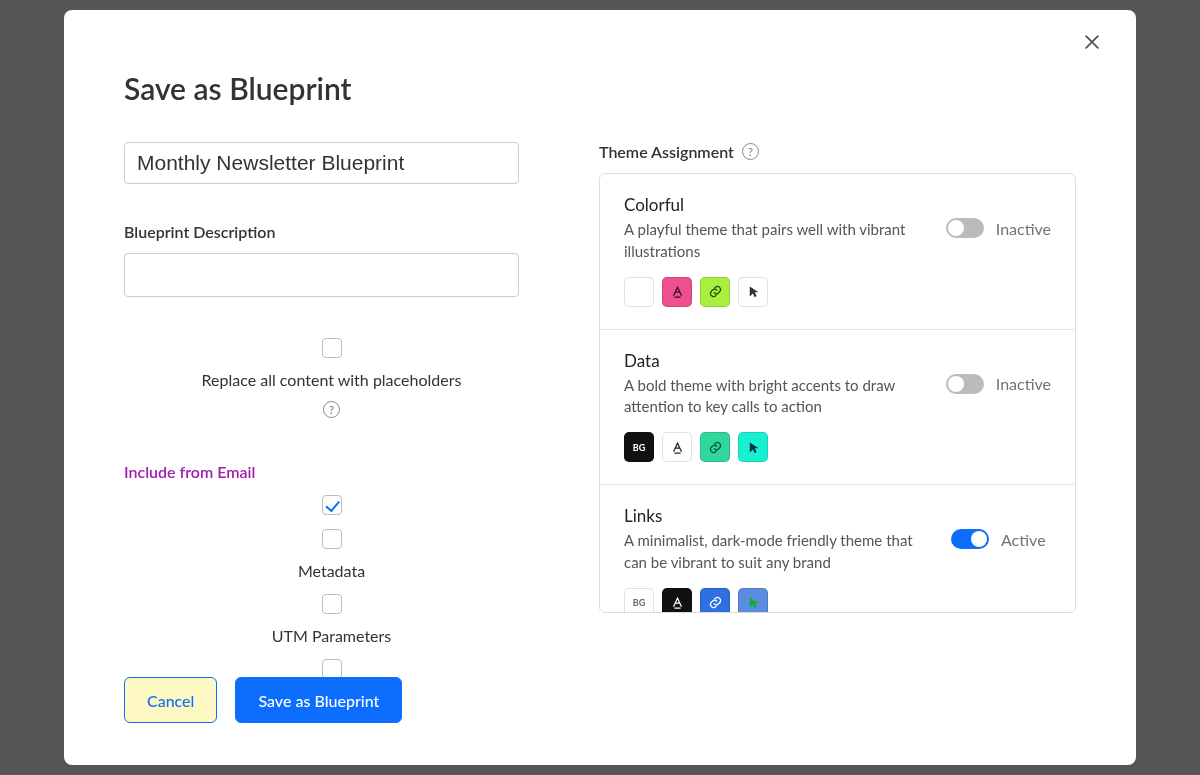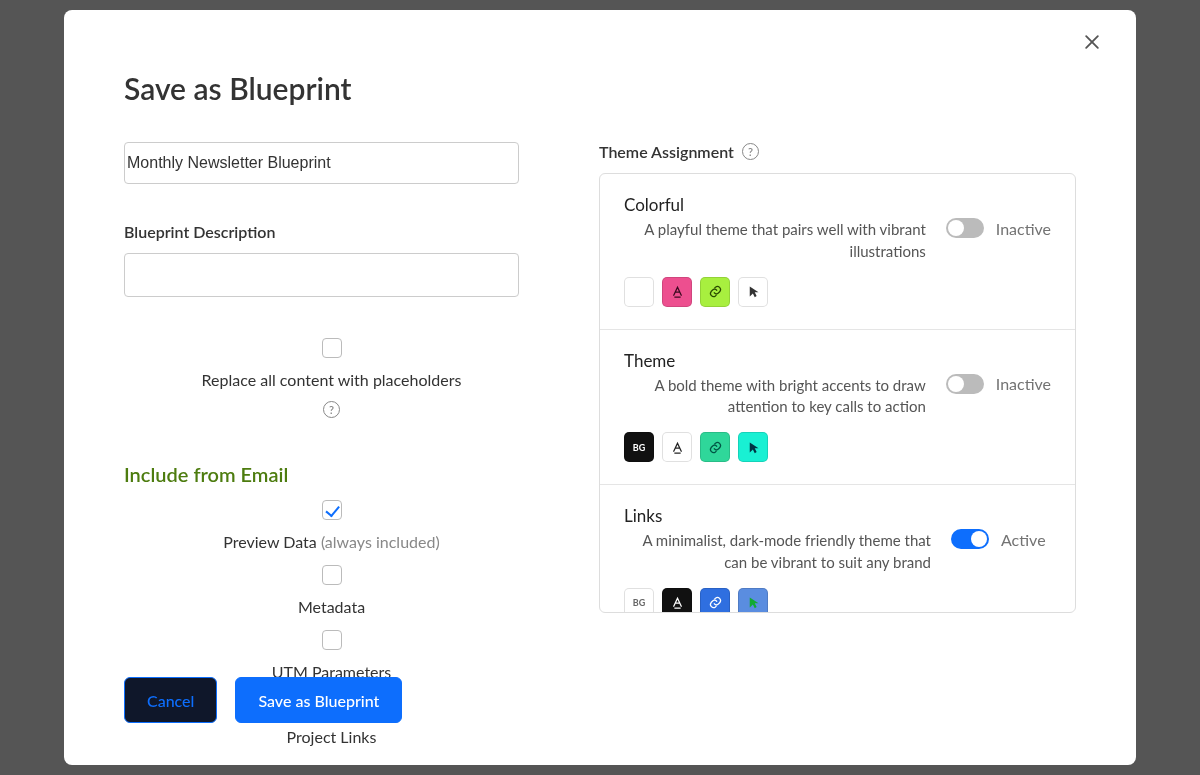--- a/index.html
+++ b/index.html
@@ -16,60 +16,60 @@
   .close-x svg { width: 20px; height: 20px; }
   h1.title { font-size: 30px; font-weight: 600; color: #333; margin-bottom: 36px; }
   .columns { display: flex; gap: 60px; }
   .col-left { width: 415px; }
   .col-right { flex: 1; }
 
   .field-label { font-size: 16px; font-weight: 600; color: #333; margin-bottom: 12px; display: flex; align-items: center; gap: 8px; }
   .help-icon { display:inline-flex; width:17px; height:17px; border:1.4px solid #888; border-radius:50%; align-items:center; justify-content:center; font-size:11px; color:#888; font-weight:600; }
   input.text-input {
     width: 395px; height: 42px; border: 1px solid #ccc; border-radius: 4px;
-    padding: 0 2px; font-size: 16px; color: #333;
+    padding: 0 12px; font-size: 21px; color: #333;
   }
   .desc-input {
     width: 395px; height: 44px; border: 1px solid #ccc; border-radius: 4px;
     padding: 8px 12px; font-size: 15px; resize: none;
   }
   .spacer-lg { height: 38px; }
   .spacer-md { height: 28px; }
 
   .check-row { display: flex; align-items: center; gap: 12px; font-size: 16px; color: #333; margin-bottom: 16px; flex-direction: column; }
   .check-row.tight { margin-bottom: 14px; }
   .chk {
     width: 20px; height: 20px; border: 1.5px solid #bbb; border-radius: 4px; background: #fff;
     display: inline-flex; align-items: center; justify-content: center; flex-shrink: 0;
   }
   .chk.checked::after {
     content: ""; width: 6px; height: 11px; border: solid #0d6efd; border-width: 0 2.2px 2.2px 0;
     transform: rotate(40deg) translateY(-1px);
   }
   .muted { color: #888; }
 
-  .section-head { font-size: 20px; font-weight: 600; color: #4d7c0f; margin-bottom: 14px; }
+  .section-head { font-size: 16px; font-weight: 600; color: #a21caf; margin-bottom: 14px; }
 
   .buttons { position: absolute; bottom: 42px; left: 60px; display: flex; gap: 18px; }
   .btn {
     height: 46px; padding: 0 22px; border-radius: 6px; font-size: 16px; font-weight: 500;
     display: inline-flex; align-items: center; justify-content: center; cursor: pointer;
   }
-  .btn-secondary { background: #0f172a; border: 1.5px solid #0d6efd; color: #0d6efd; }
+  .btn-secondary { background: #fef9c3; border: 1.5px solid #0d6efd; color: #0d6efd; }
   .btn-primary { background: #0d6efd; border: 1.5px solid #0d6efd; color: #fff; }
 
   
   .theme-panel {
     border: 1px solid #ddd; border-radius: 6px; height: 440px; overflow-y: auto;
   }
   .theme-item { border-bottom: 1px solid #e5e5e5; padding: 20px 24px 22px 24px; display: flex; gap: 20px; align-items: flex-start; }
   .theme-item:last-child { border-bottom: none; }
   .theme-body { flex: 1; }
   .theme-title { font-size: 17px; font-weight: 400; color: #222; margin-bottom: 4px; }
-  .theme-desc { font-size: 15px; color: #555; line-height: 1.45; margin-bottom: 14px; max-width: 400px; text-align: right; }
+  .theme-desc { font-size: 15px; color: #555; line-height: 1.45; margin-bottom: 14px; max-width: 400px; }
   .swatches { display: flex; gap: 8px; }
   .swatch {
     width: 30px; height: 30px; border-radius: 5px; display: inline-flex;
     align-items: center; justify-content: center; font-size: 10px; font-weight: 700;
     border: 1px solid rgba(0,0,0,0.12);
   }
   .swatch svg { width: 15px; height: 15px; }
   .toggle-col { display: flex; flex-direction: column; align-items: center; gap: 0; min-width: 100px; padding-top: 24px; flex-direction: row; gap: 12px; }
   .toggle {
     width: 38px; height: 20px; border-radius: 10px; position: relative; cursor: pointer;
@@ -120,24 +120,20 @@
         <span>Replace all content with placeholders</span>
         <span class="help-icon">?</span>
       </div>
 
       <div class="spacer-md"></div>
 
       <div class="section-head">Include from Email</div>
 
       <div class="check-row tight">
         <span class="chk checked"></span>
-        <span>
-          <span>Preview Data</span>
-          <span class="muted">(always included)</span>
-        </span>
       </div>
       <div class="check-row tight">
         <span class="chk"></span>
         <span>Metadata</span>
       </div>
       <div class="check-row tight">
         <span class="chk"></span>
         <span>UTM Parameters</span>
       </div>
       <div class="check-row tight">
@@ -180,21 +176,21 @@
             </div>
             <div class="toggle-col">
               <div class="toggle off">
                 <div class="knob"></div>
               </div>
               <div class="toggle-label">Inactive</div>
             </div>
           </div>
           <div class="theme-item">
             <div class="theme-body">
-              <div class="theme-title">Theme</div>
+              <div class="theme-title">Data</div>
               <div class="theme-desc">A bold theme with bright accents to draw attention to key calls to action</div>
               <div class="swatches">
                 <div class="swatch" style="background: rgb(17, 17, 17);">
                   <span style="font-size:9px;font-weight:700;color:#ffffff">BG</span>
                 </div>
                 <div class="swatch" style="background: rgb(255, 255, 255);">
                   <svg viewBox="0 0 24 24">
                     <path d="M6 18 L12 5 L18 18 M8.5 13 H15.5" fill="none" stroke="#222" stroke-width="2" stroke-linecap="round"></path>
                     <line x1="7" y1="21" x2="17" y2="21" stroke="#222" stroke-width="2"></line>
                   </svg>

